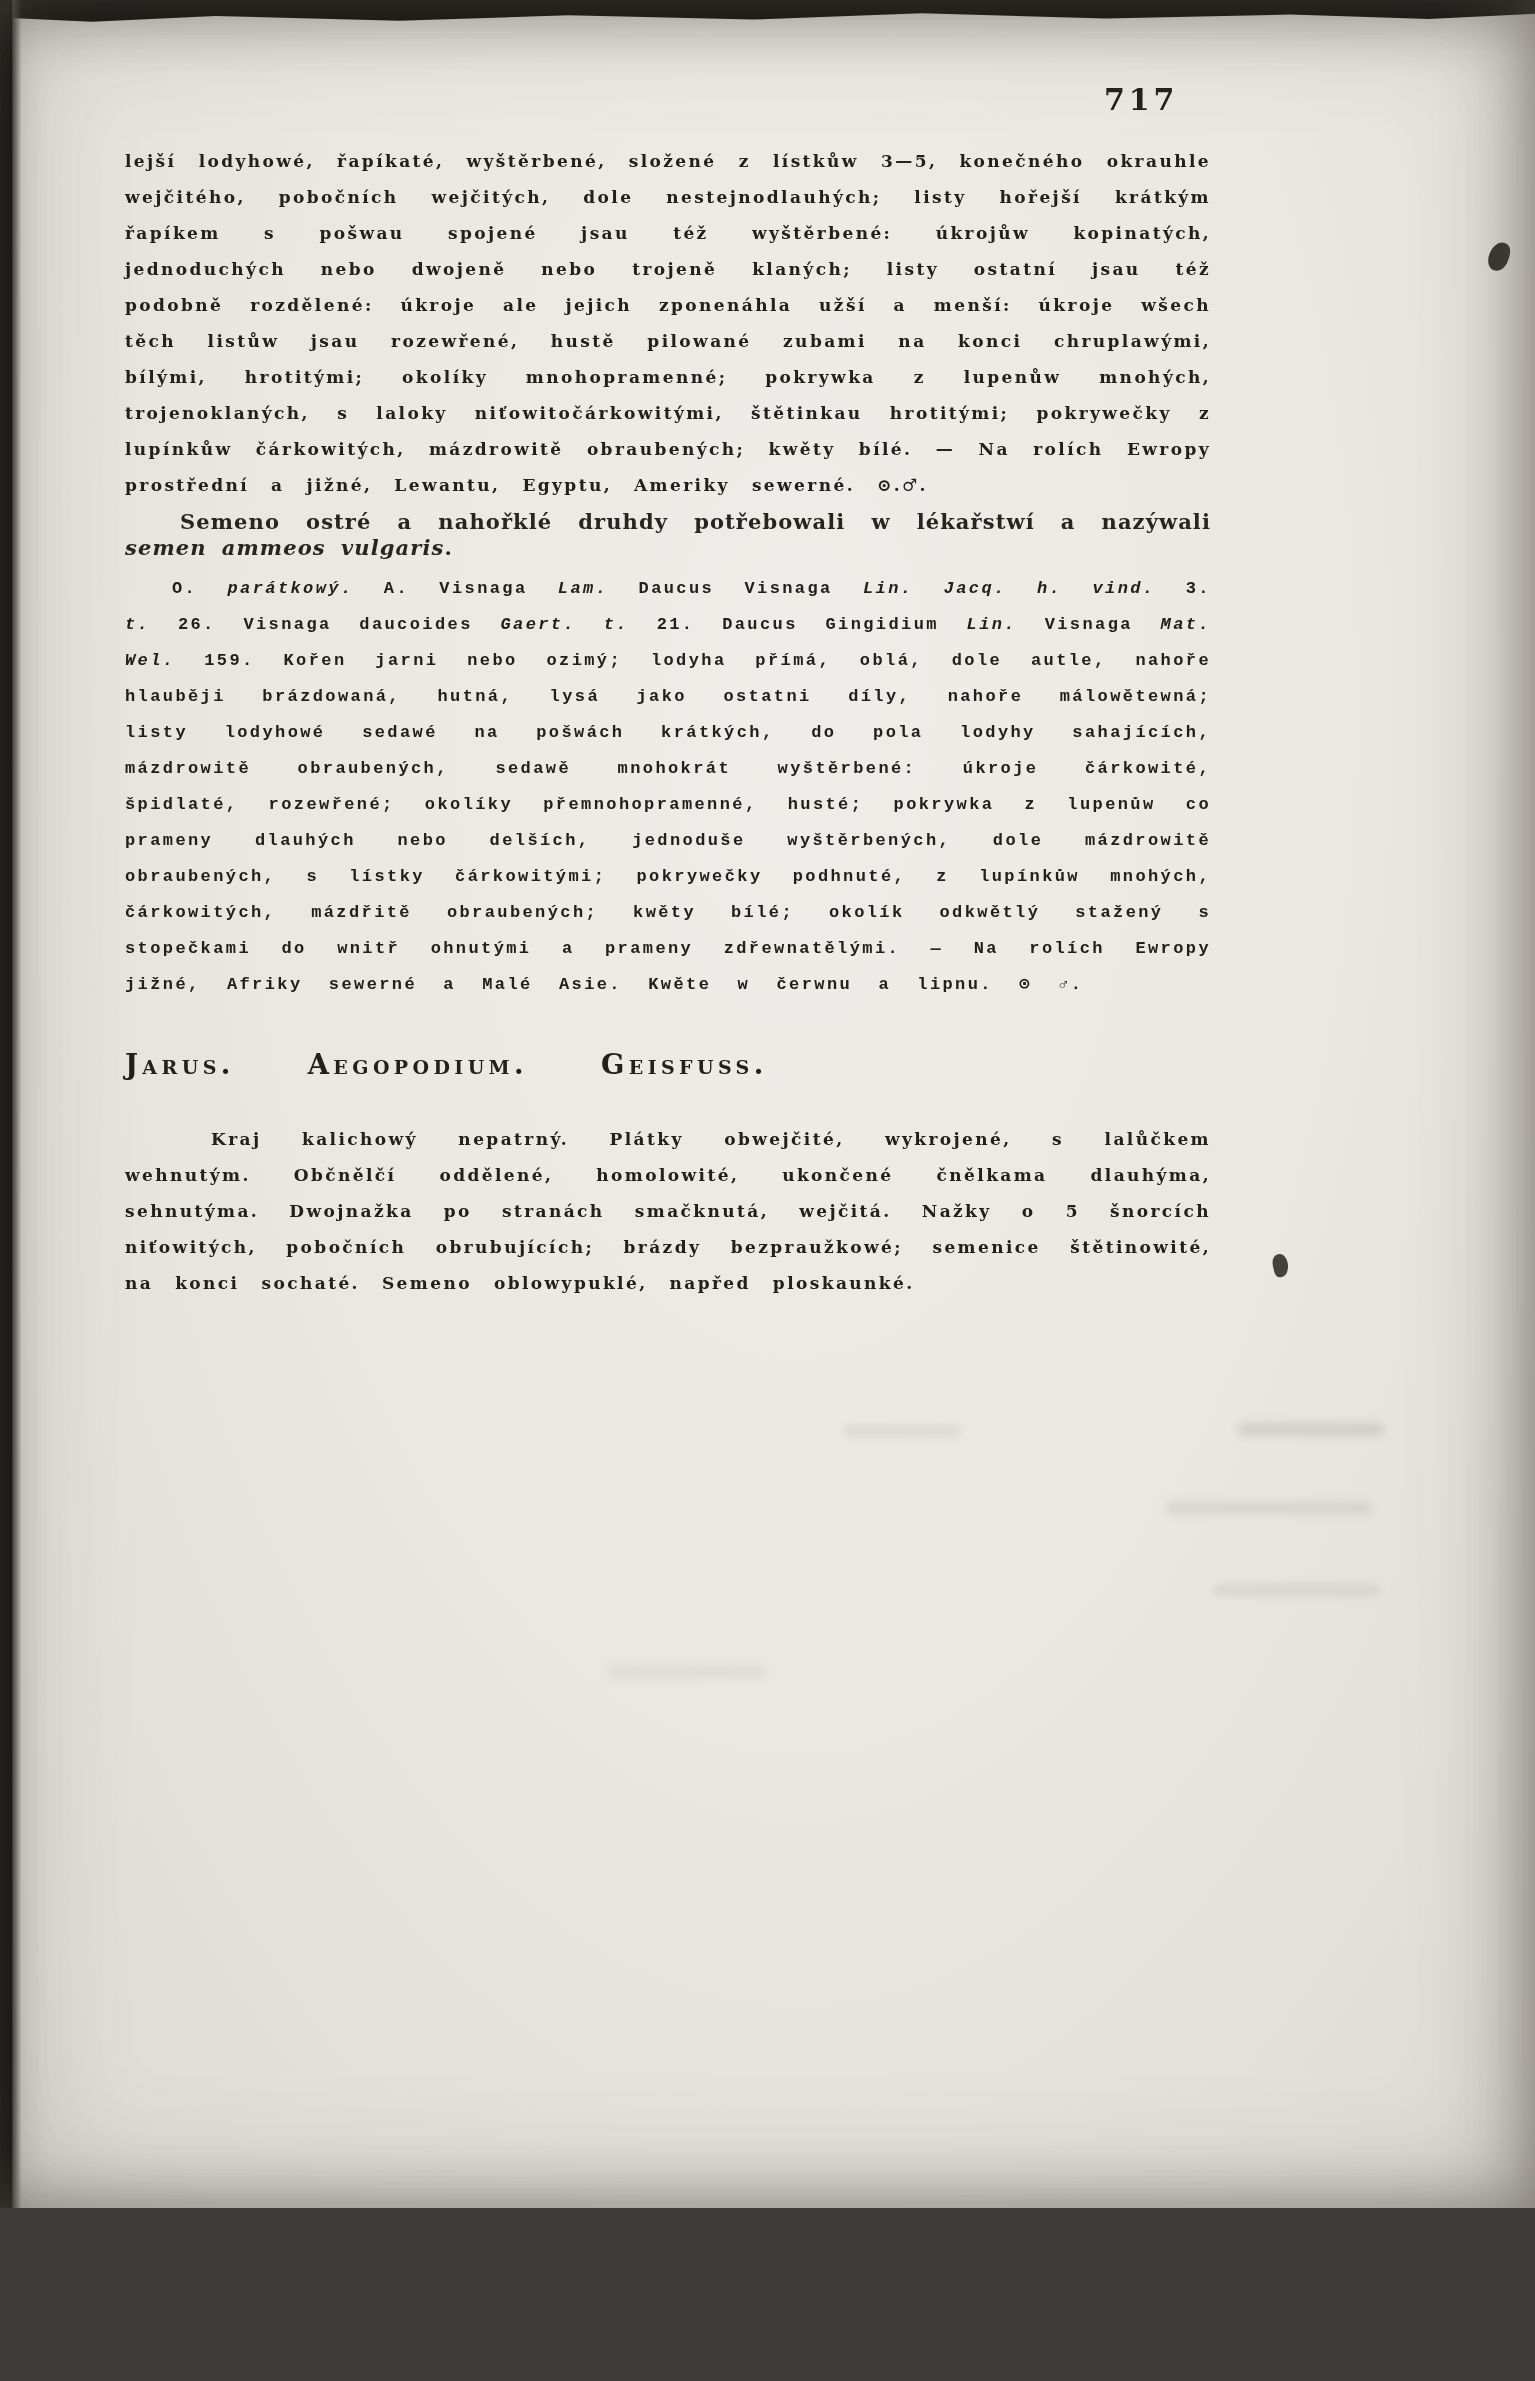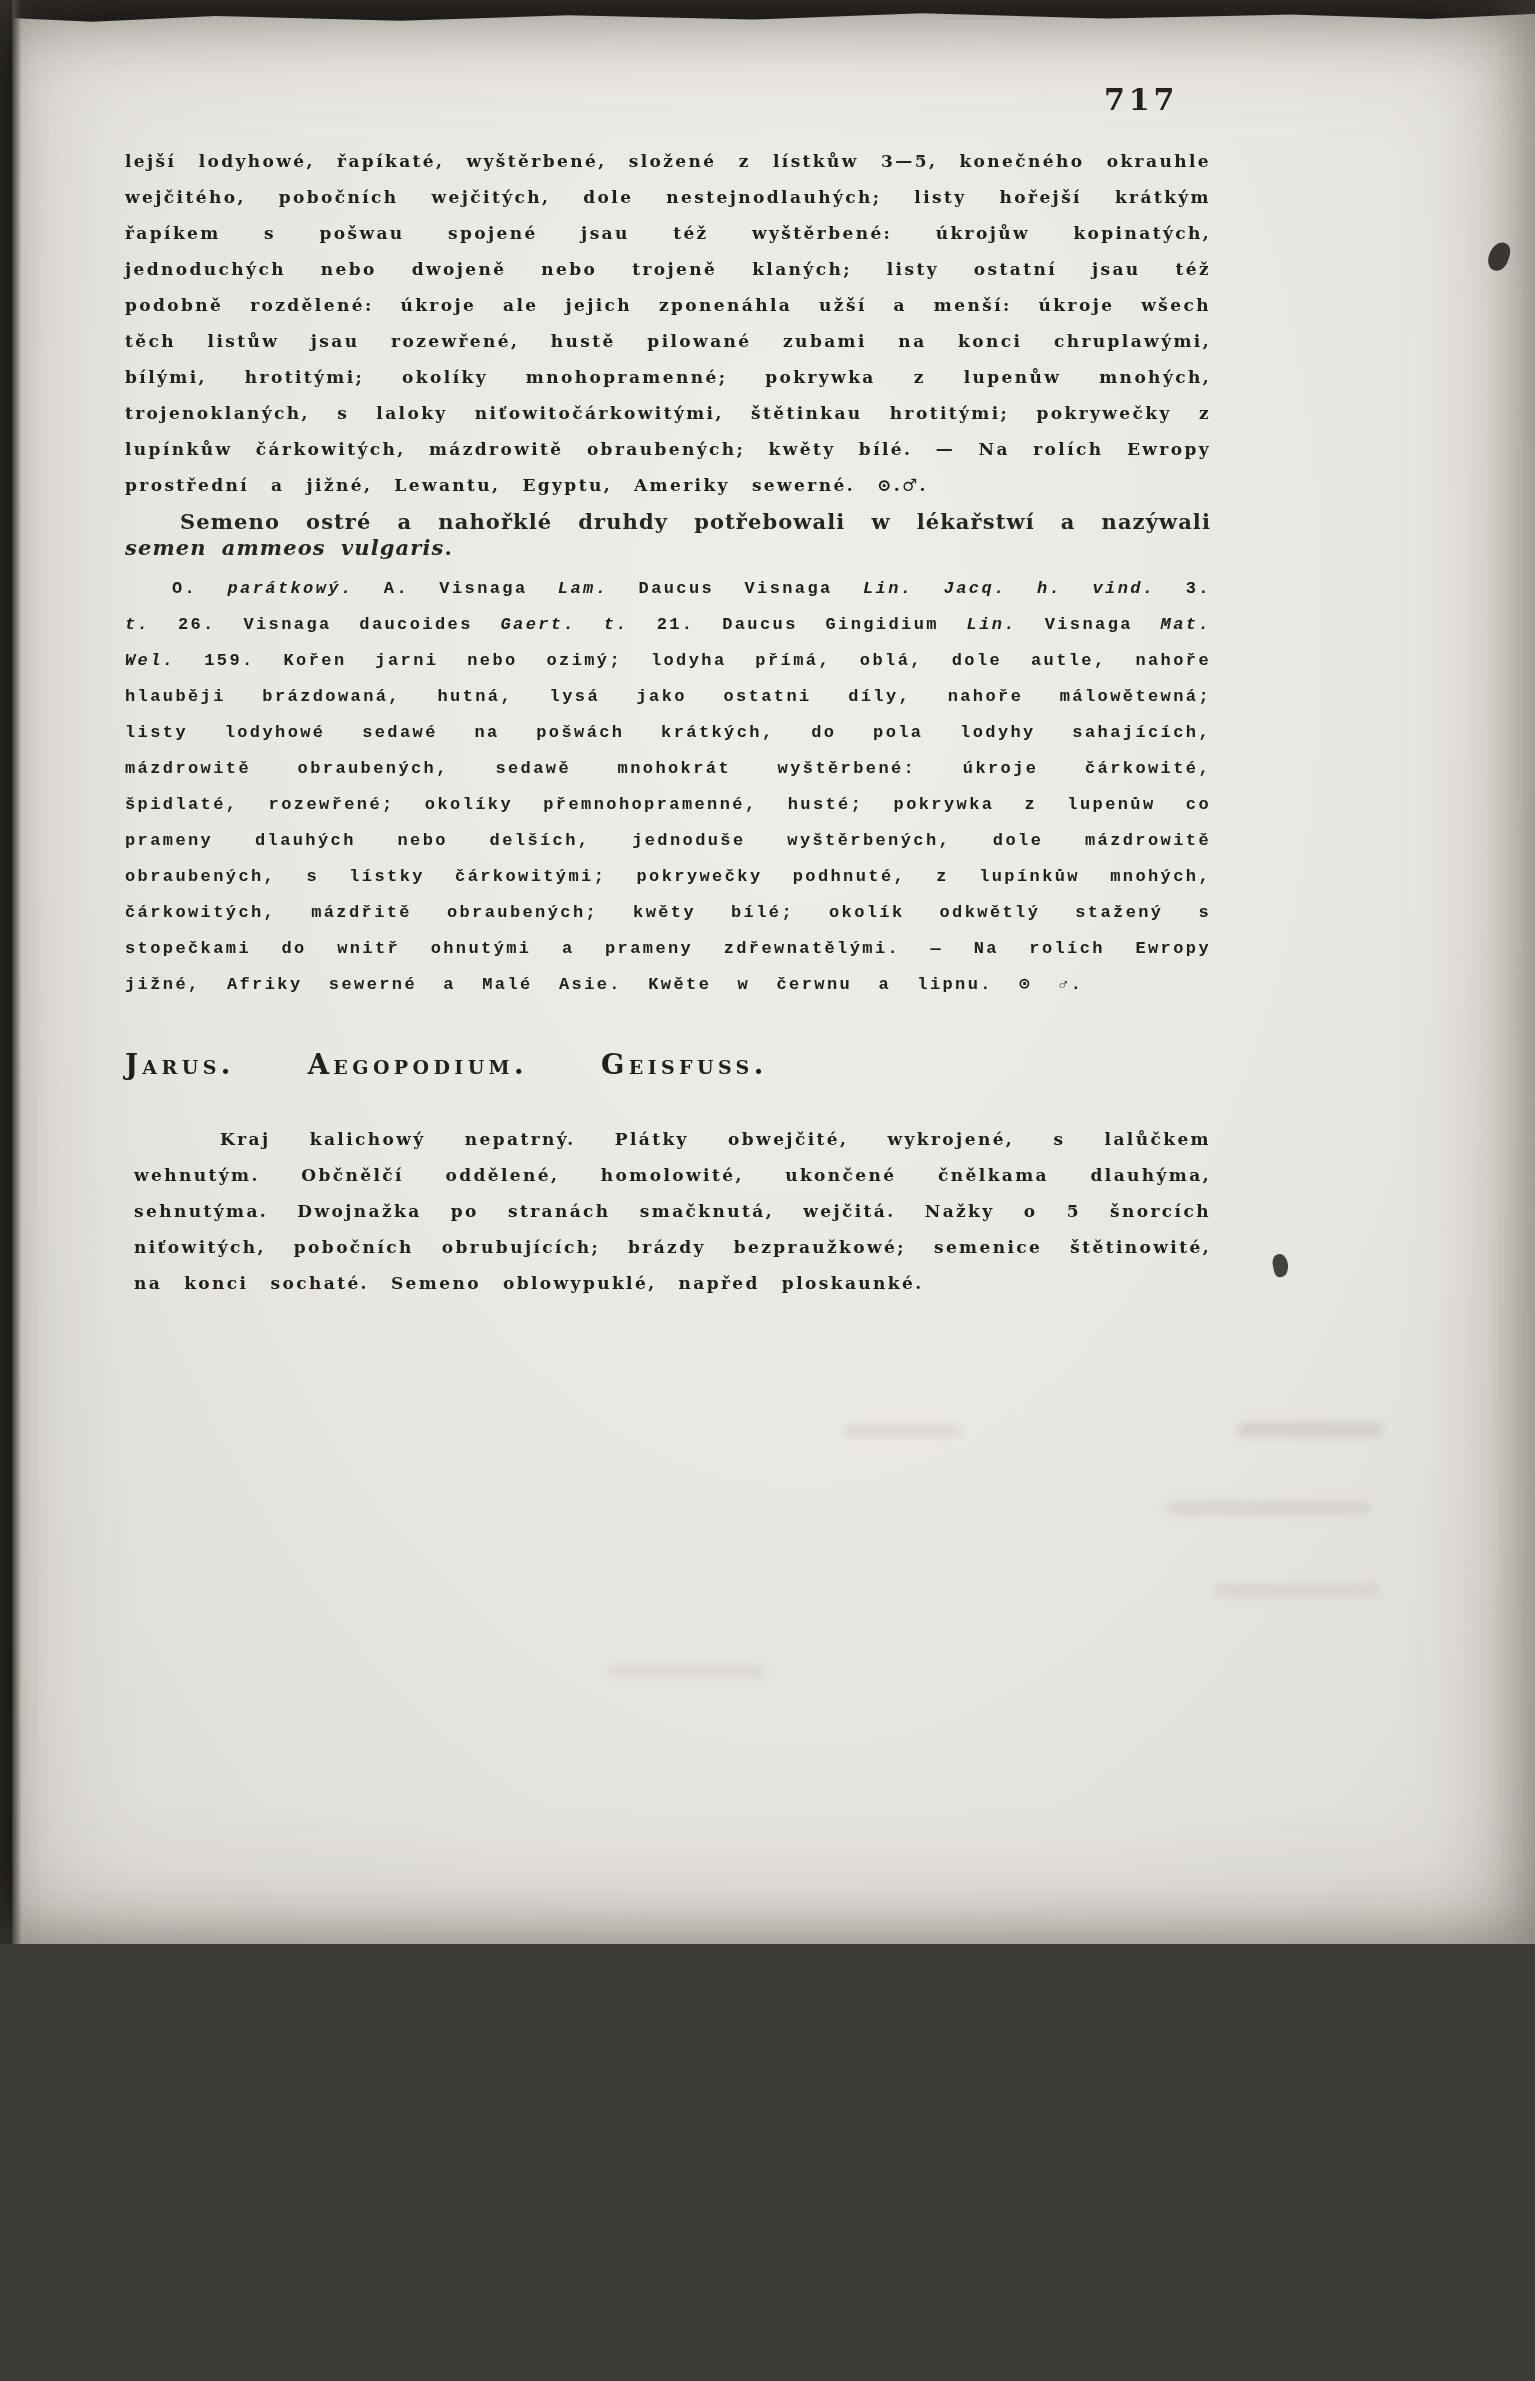--- a/index.html
+++ b/index.html
@@ -1,19 +1,19 @@
 <!DOCTYPE html>
 <html style="--ink: #211f1c;"><head>
 <meta charset="utf-8">
 <style>
   * { margin:0; padding:0; box-sizing:border-box; }
   html, body { background:#3c3b38; }
   .page {
     position:relative;
-    width:1536px; height:1944px;
+    width:1536px; height:2208px;
     overflow:hidden;
     background:
       radial-gradient(ellipse at 52% 32%, #efede9 0%, #e9e7e2 50%, #dfddd8 88%, #d8d6d1 100%);
     font-family:"DejaVu Serif", "Liberation Serif", "DejaVu Sans", serif;
     color:var(--ink, #211f1c);
   }
   .page::after {
     content:''; position:absolute; inset:0; pointer-events:none;
     box-shadow:
       inset 0 0 127px rgba(92,88,78,.32),
@@ -50,21 +50,21 @@
   
   .text {
     position:absolute; left:125px; top:143px; width:1086px;
     text-align:justify;
   }
   .body {
     font-size:17px; line-height:36px; font-weight:700;
     letter-spacing:2.4px; word-spacing:13.7px; color:#22201c;
   }
   .p2 { margin-top:8.8px; text-indent:47px;font-family:Liberation Mono, monospace; }
-  .p3 { text-indent:86px;margin-left:9px; }
+  .p3 { text-indent:86px; }
   .note {
     font-size:21px; line-height:26.5px; font-weight:700;
     letter-spacing:1.1px; word-spacing:6.9px; color:#272521;
   }
   .n1 { margin-top:5.9px; text-indent:55px; }
   .n2 { margin-top:9.8px; text-indent:47px; }
   .it { font-style:italic; }
 
   .genus {
     margin:45px 0 41px;

